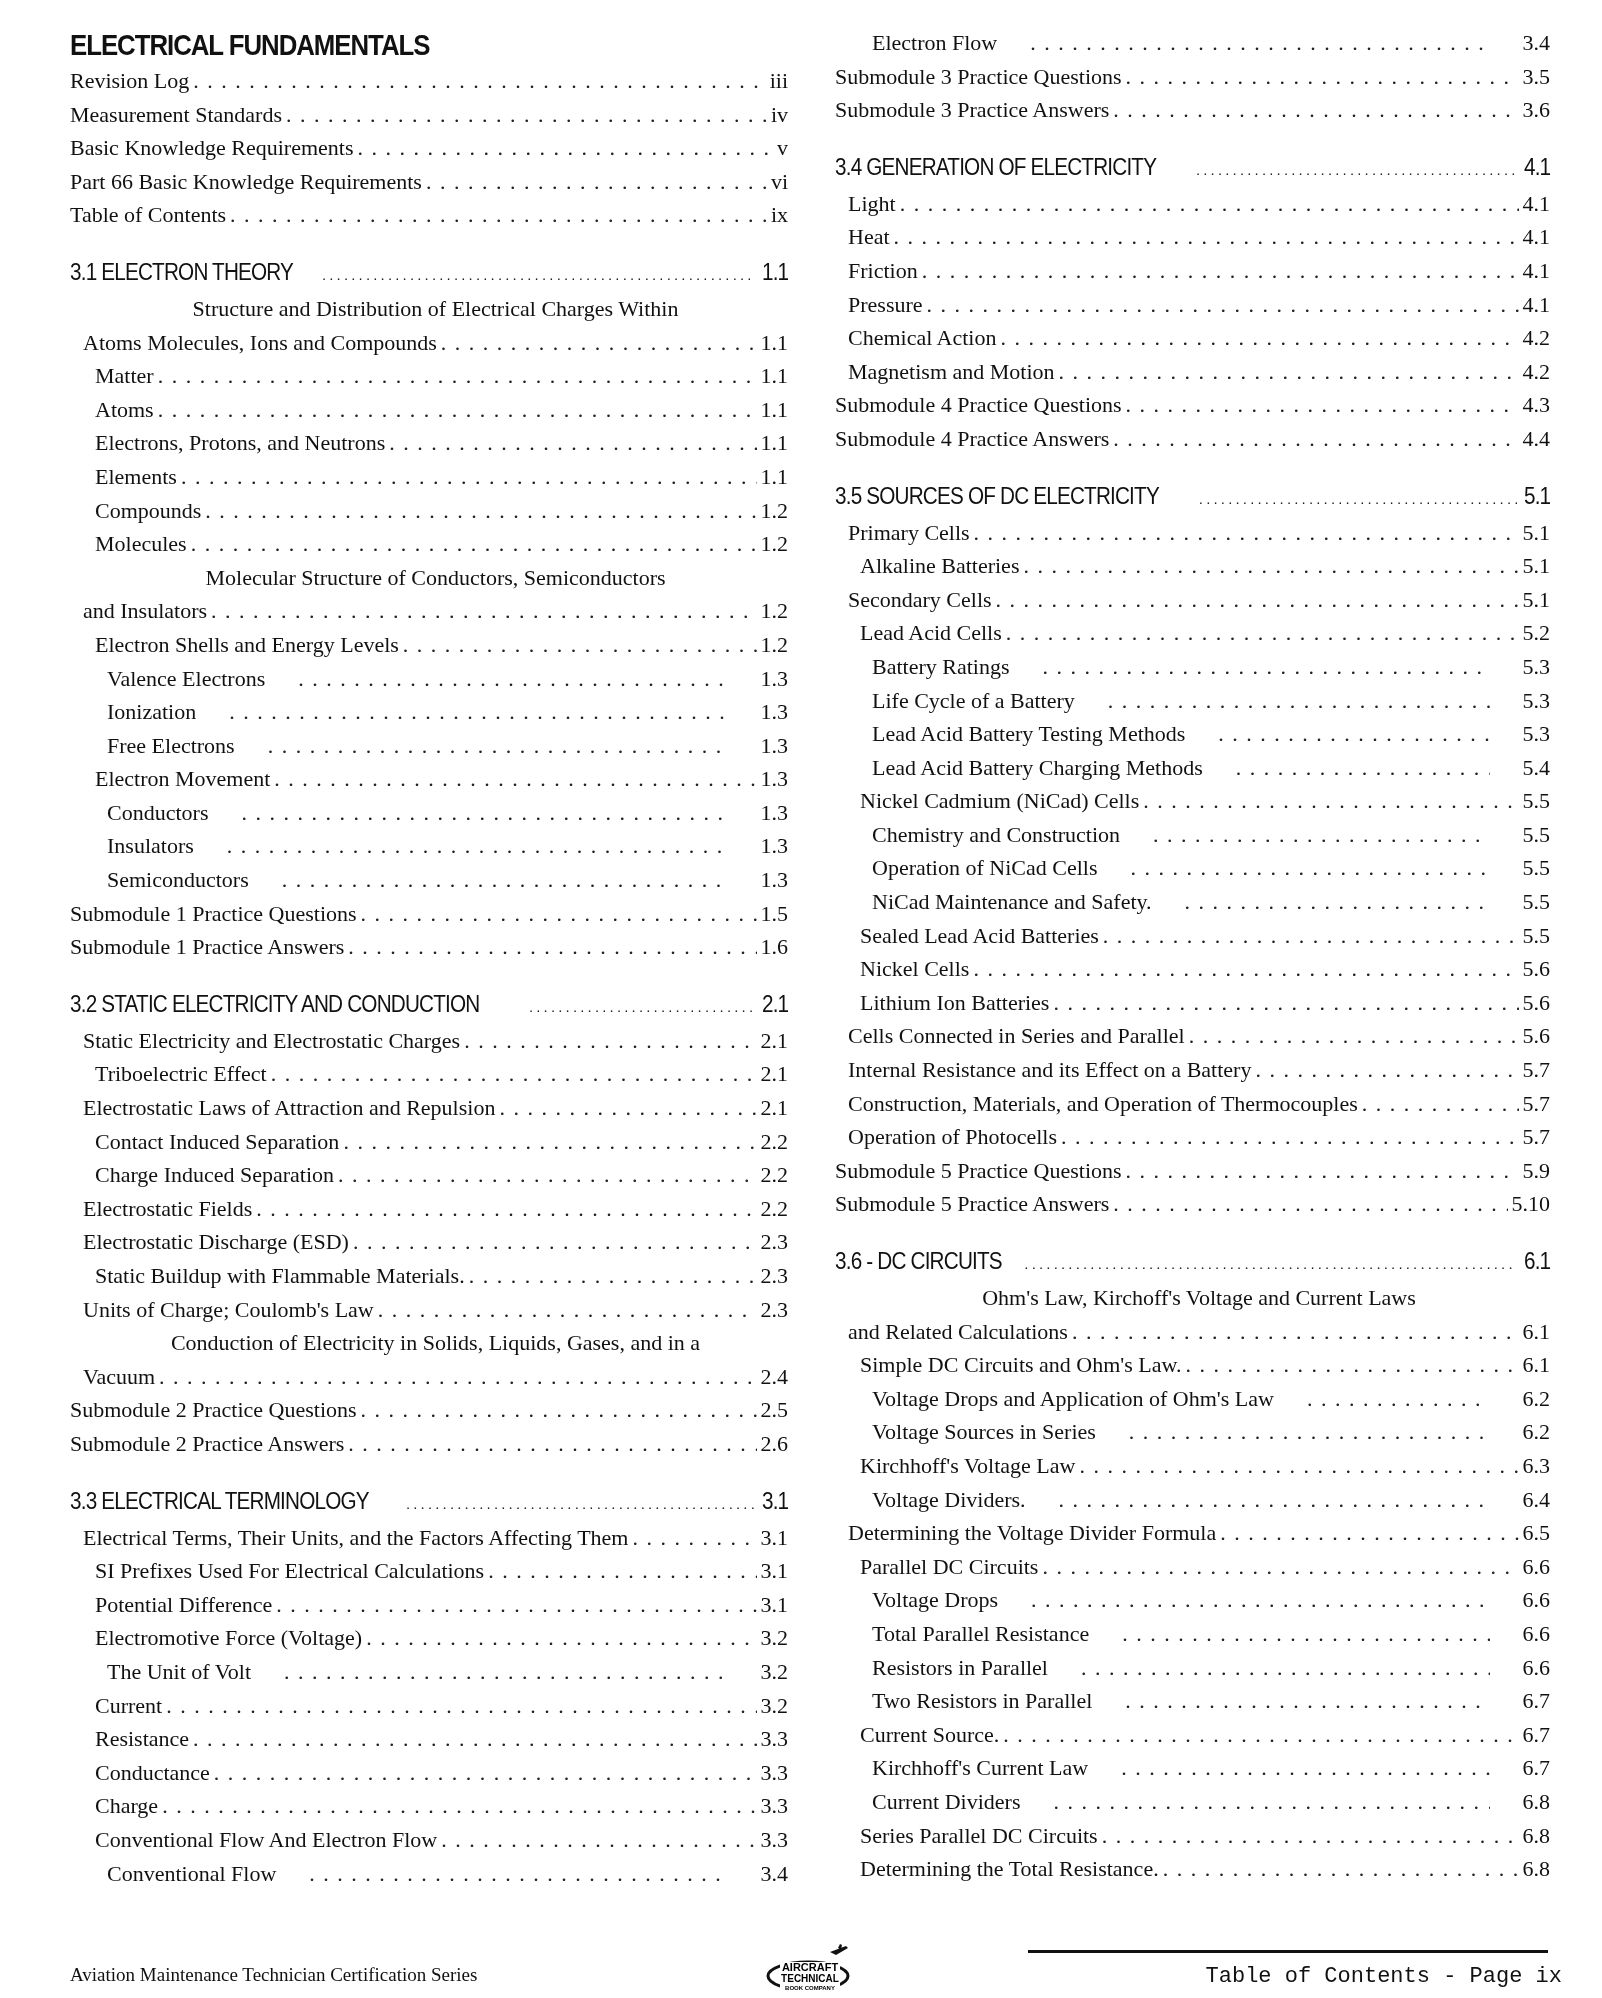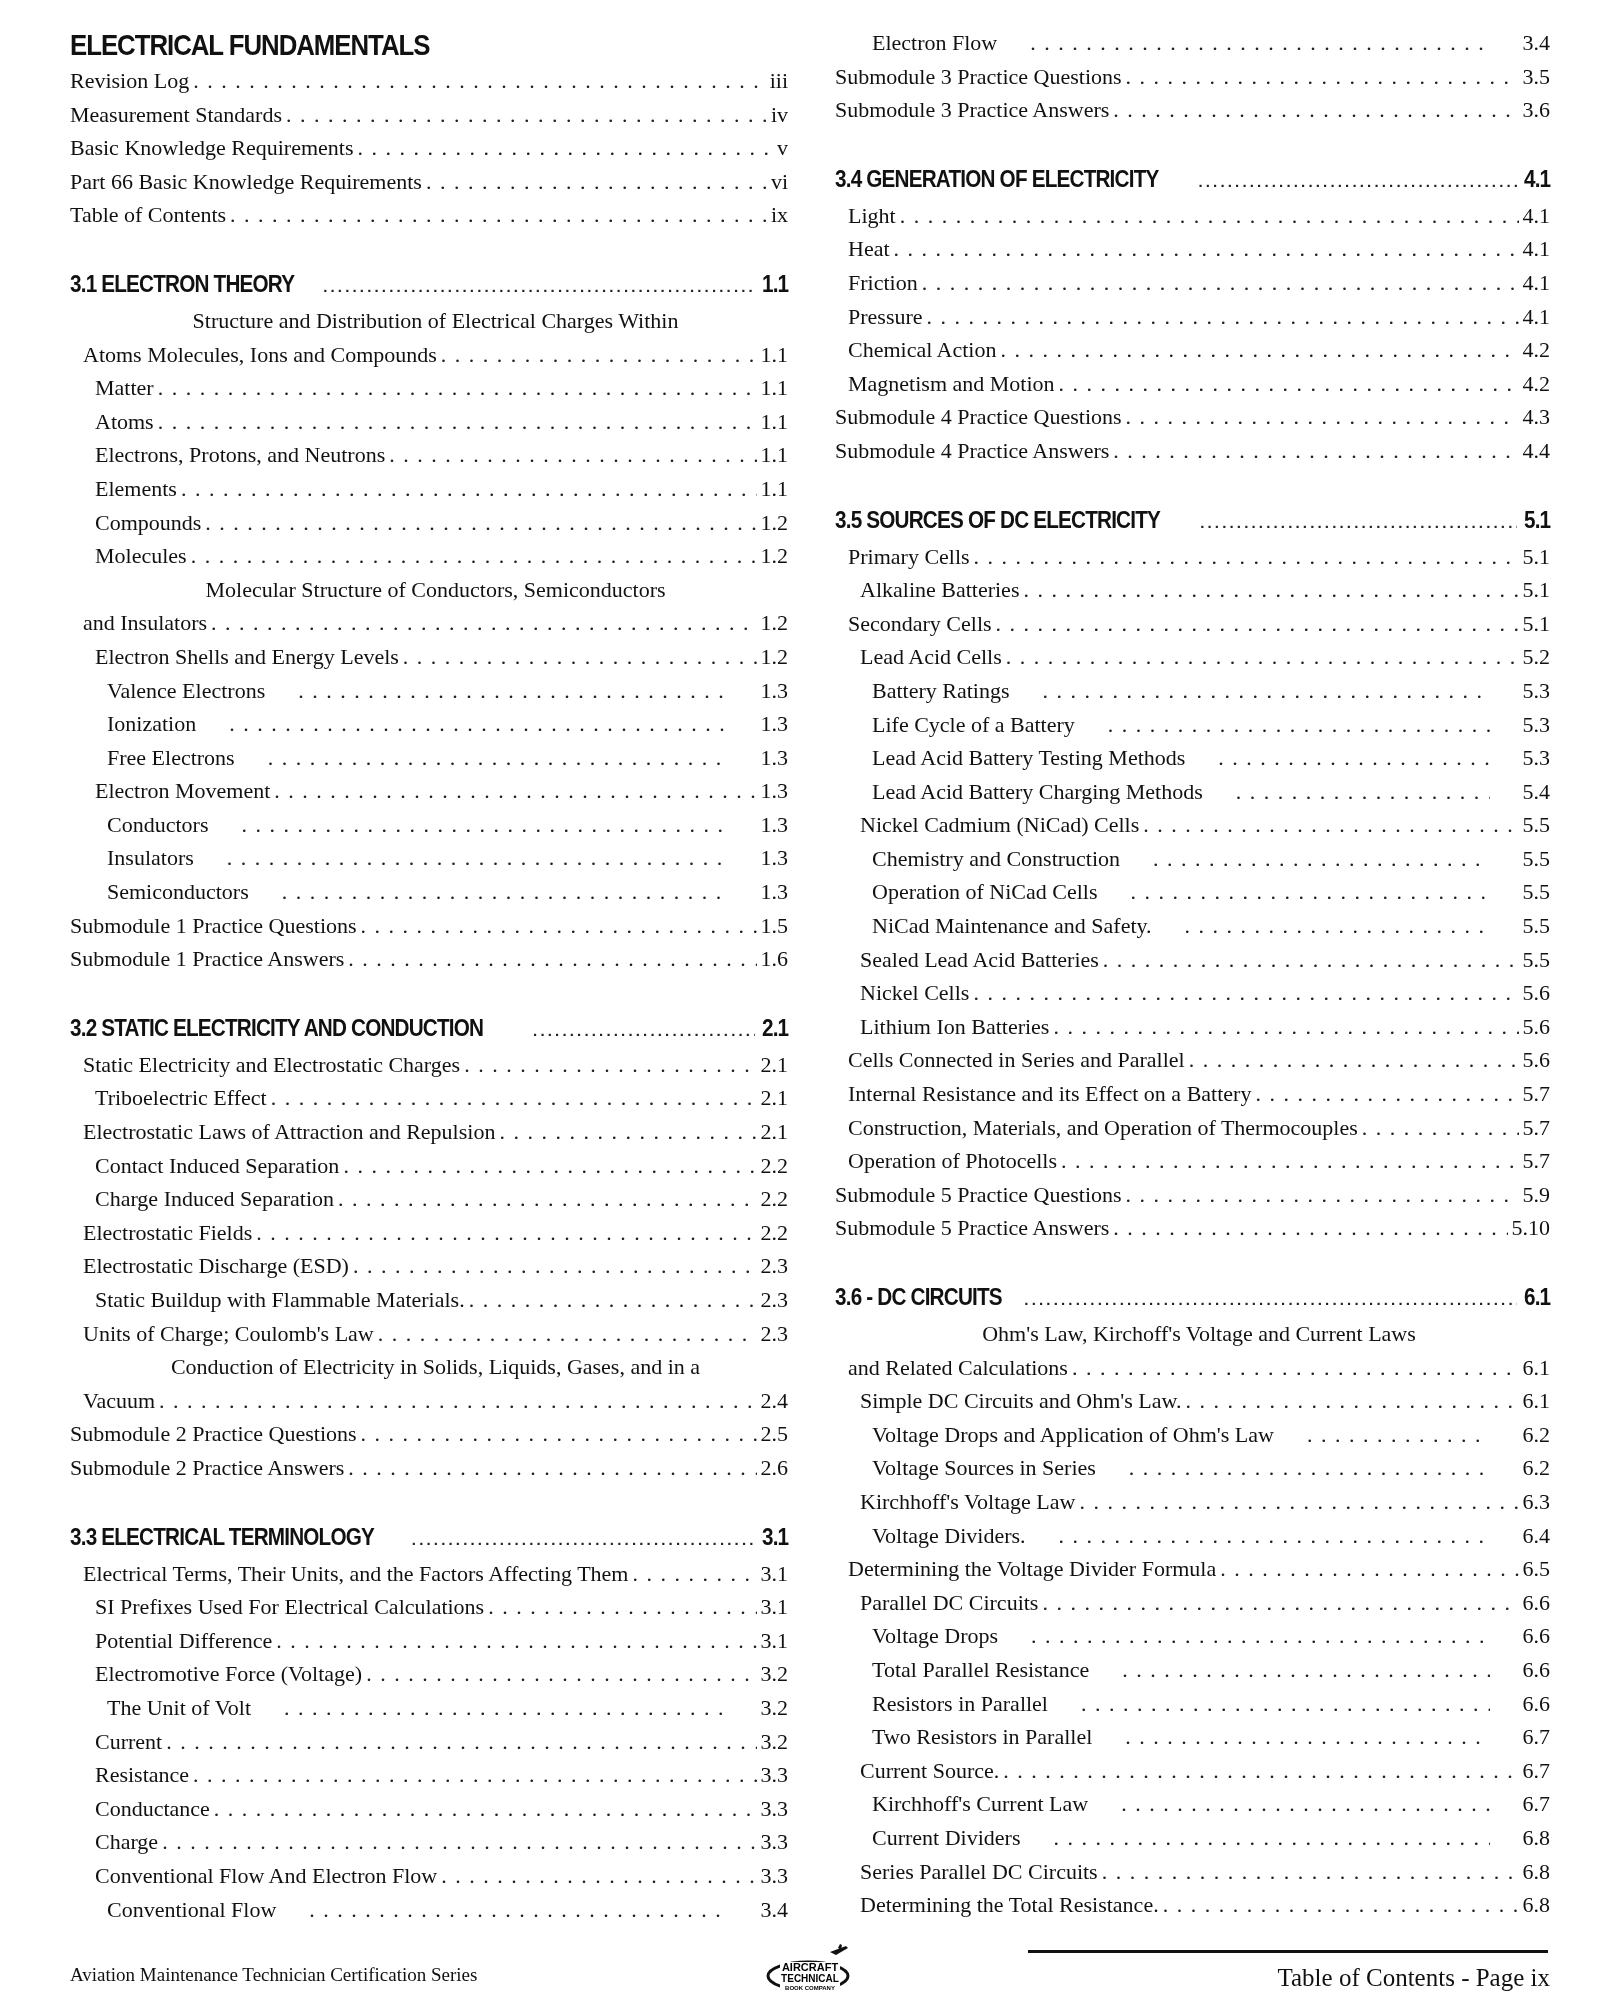--- a/index.html
+++ b/index.html
@@ -18,37 +18,37 @@
   }
   .row .label { flex: 0 0 auto; }
   .row .dots { flex: 1 1 auto; overflow: hidden; margin: 0 4px; letter-spacing: 5.2px; color: #222; }
   .row .dots::before { content: ". . . . . . . . . . . . . . . . . . . . . . . . . . . . . . . . . . . . . . . . . . . . . . . . . . . . . . . . . . . . . . . . . . . . . . . . . . . . . . . . . . . . . . . . . . . ."; letter-spacing: 0; word-spacing: 3px; }
   .row .page { flex: 0 0 auto; text-align: right; }
   .row.l0 { padding-left: 0; }
   .row.l1 { padding-left: 13px; justify-content: center; }
   .row.l2 { padding-left: 25px; align-items: flex-end; }
   .row.l3 { padding-left: 37px; gap: 29px; }
   .row.heading {
-    font-family: "Liberation Sans", sans-serif; font-weight: bold; font-size: 23px;
-    letter-spacing: -0.9px; height: 40px; line-height: 40px; margin-top: 12px;
+    font-family: "Liberation Sans", sans-serif; font-weight: normal; font-size: 23px;
+    letter-spacing: -0.9px; height: 40px; line-height: 40px; 
   }
   .row.heading .dots::before { word-spacing: -1px; font-size: 15px; }
   .row.heading .label, .row.heading .page { display: inline-block; transform: scaleX(0.9); }
   .row.heading .label { transform-origin: left; }
   .row.heading .page { transform-origin: right; }
   .spacer { height: 20px; }
   .footer-left {
     position: absolute; left: 70px; top: 1964px; font-family: "Liberation Serif", serif;
     font-size: 19px; white-space: nowrap;
   }
   .footer-logo { position: absolute; left: 760px; top: 1942px; width: 100px; height: 52px; }
   .footer-rule { position: absolute; left: 1028px; top: 1950px; width: 520px; height: 3px; background: #111; }
   .footer-right {
-    position: absolute; right: 52px; top: 1964px; font-family: Liberation Serif, serif;
-    font-size: 25px; white-space: nowrap;
+    position: absolute; right: 40px; top: 1964px; font-family: Liberation Mono, monospace;
+    font-size: 22px; white-space: nowrap;
   }
 </style>
 </head>
 <body>
 
 <div class="col left">
   <div class="title">ELECTRICAL FUNDAMENTALS</div>
 
   <div id="front">
       <div class="row l0">

